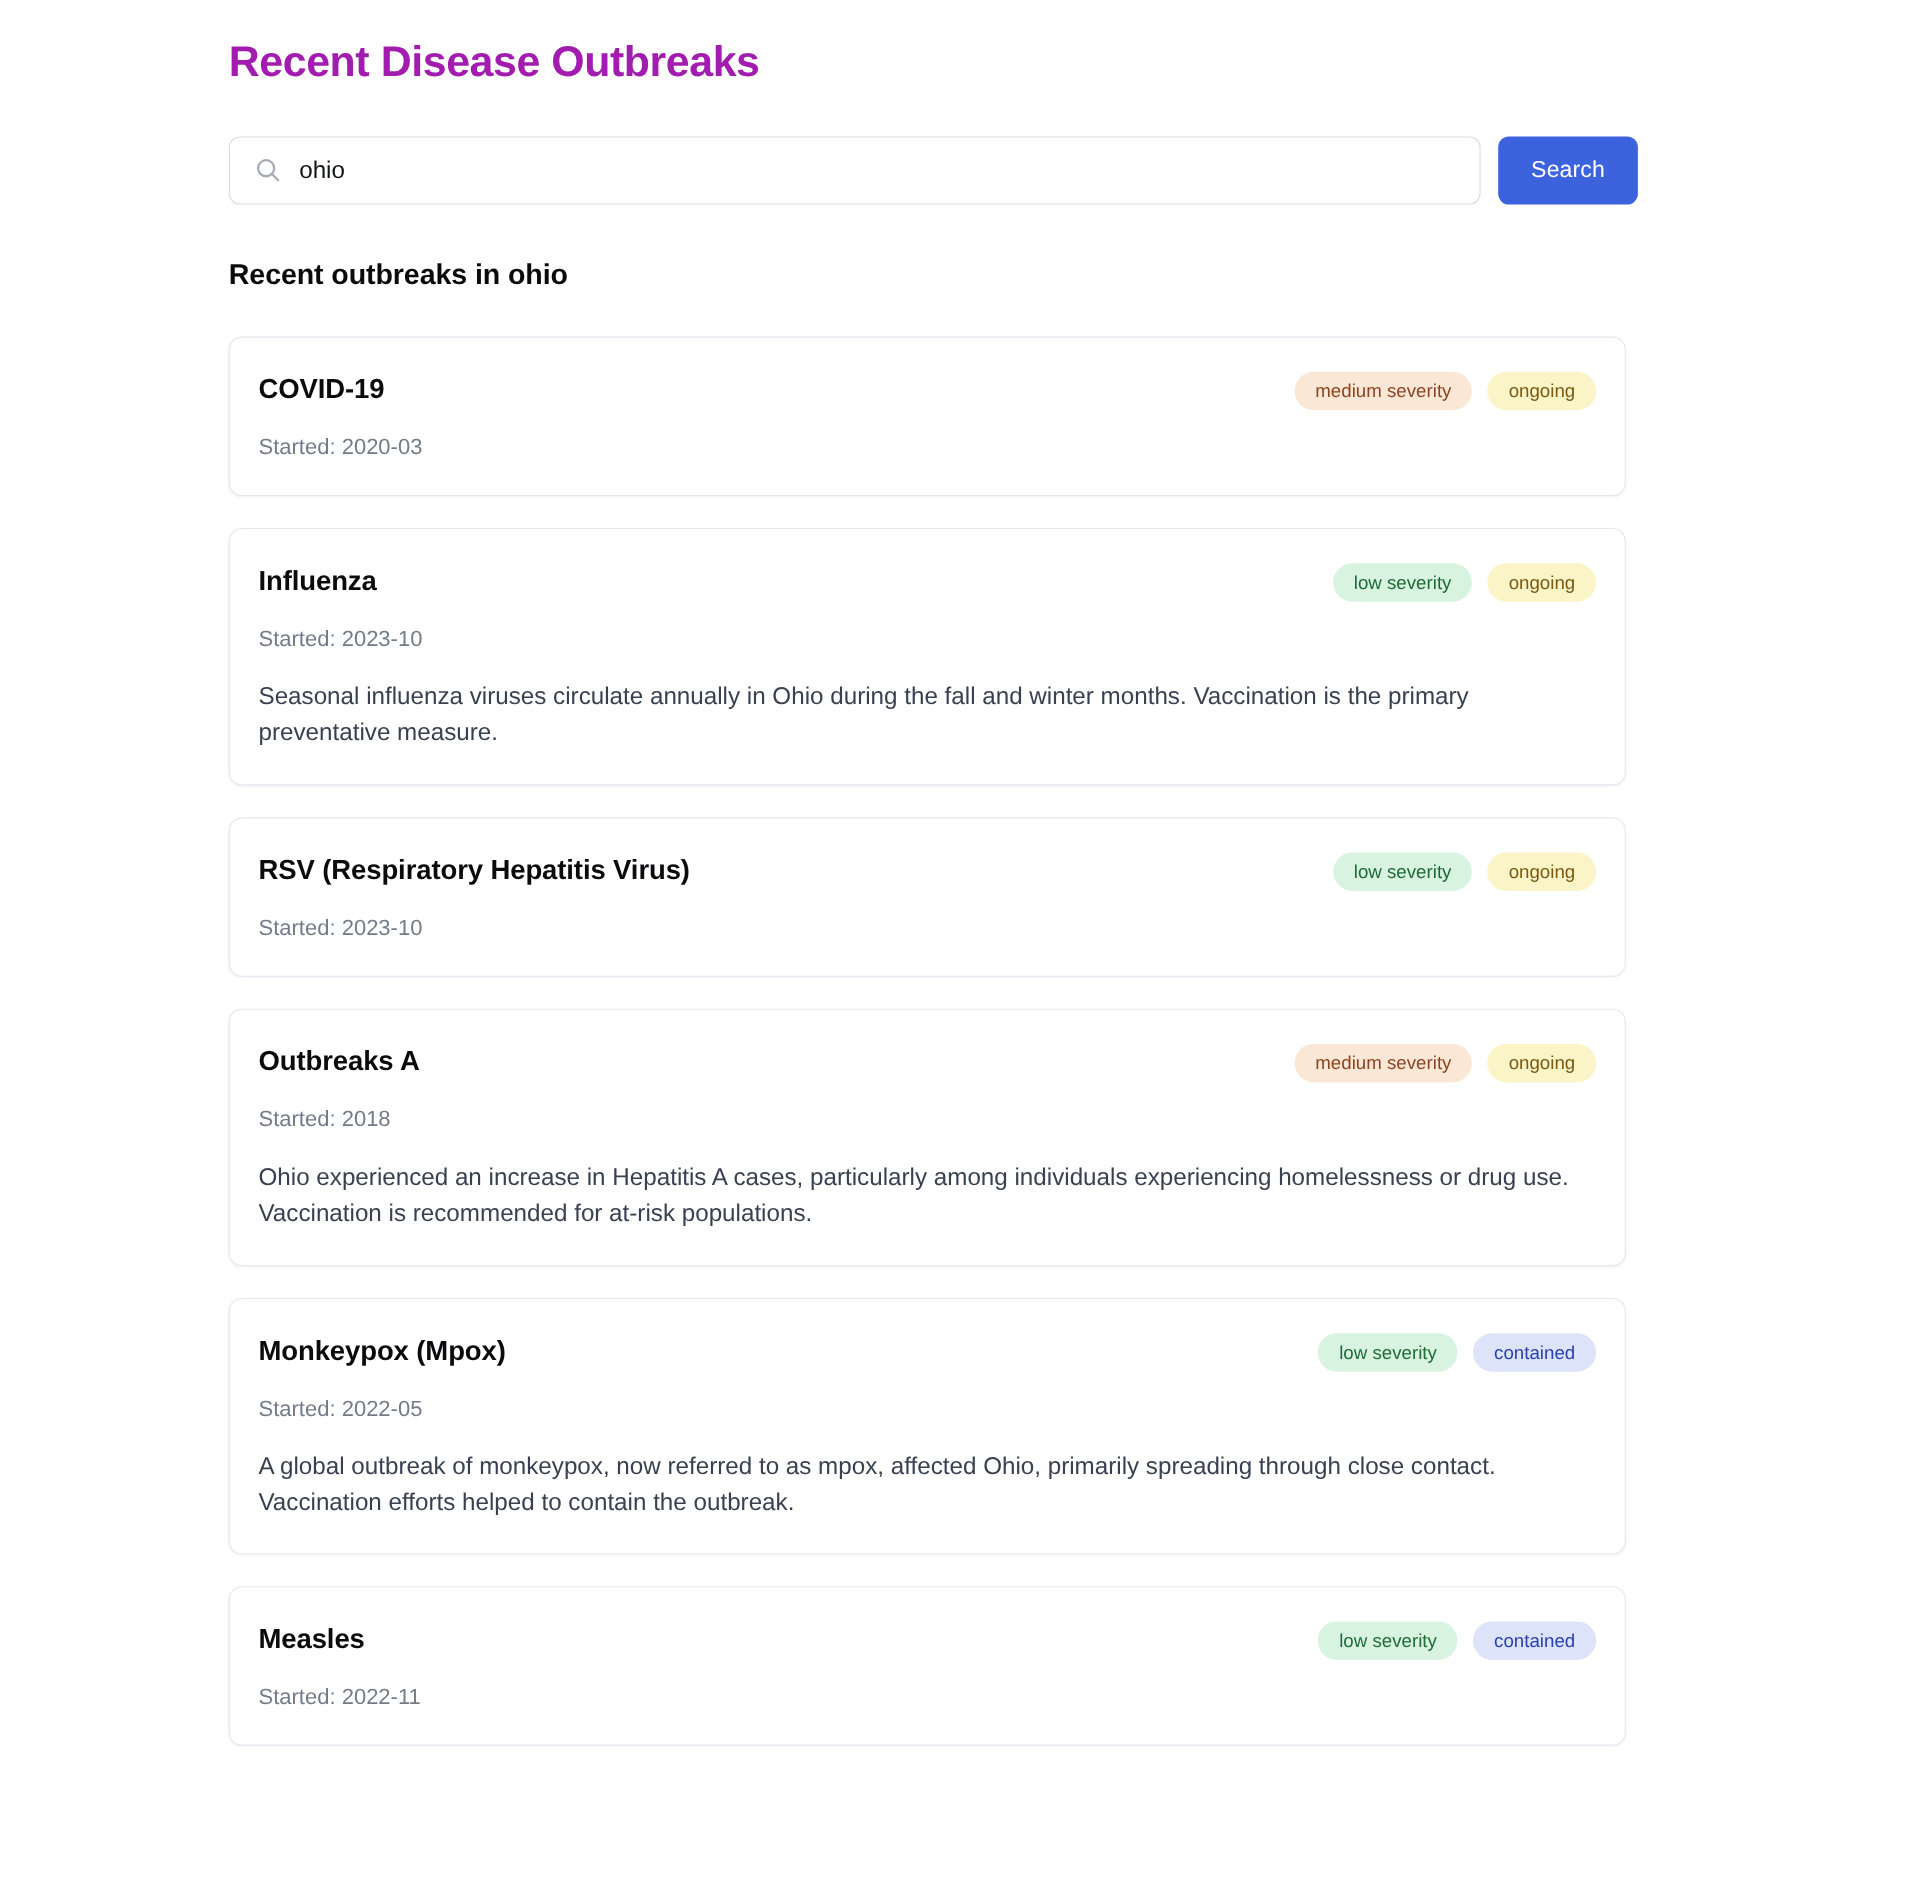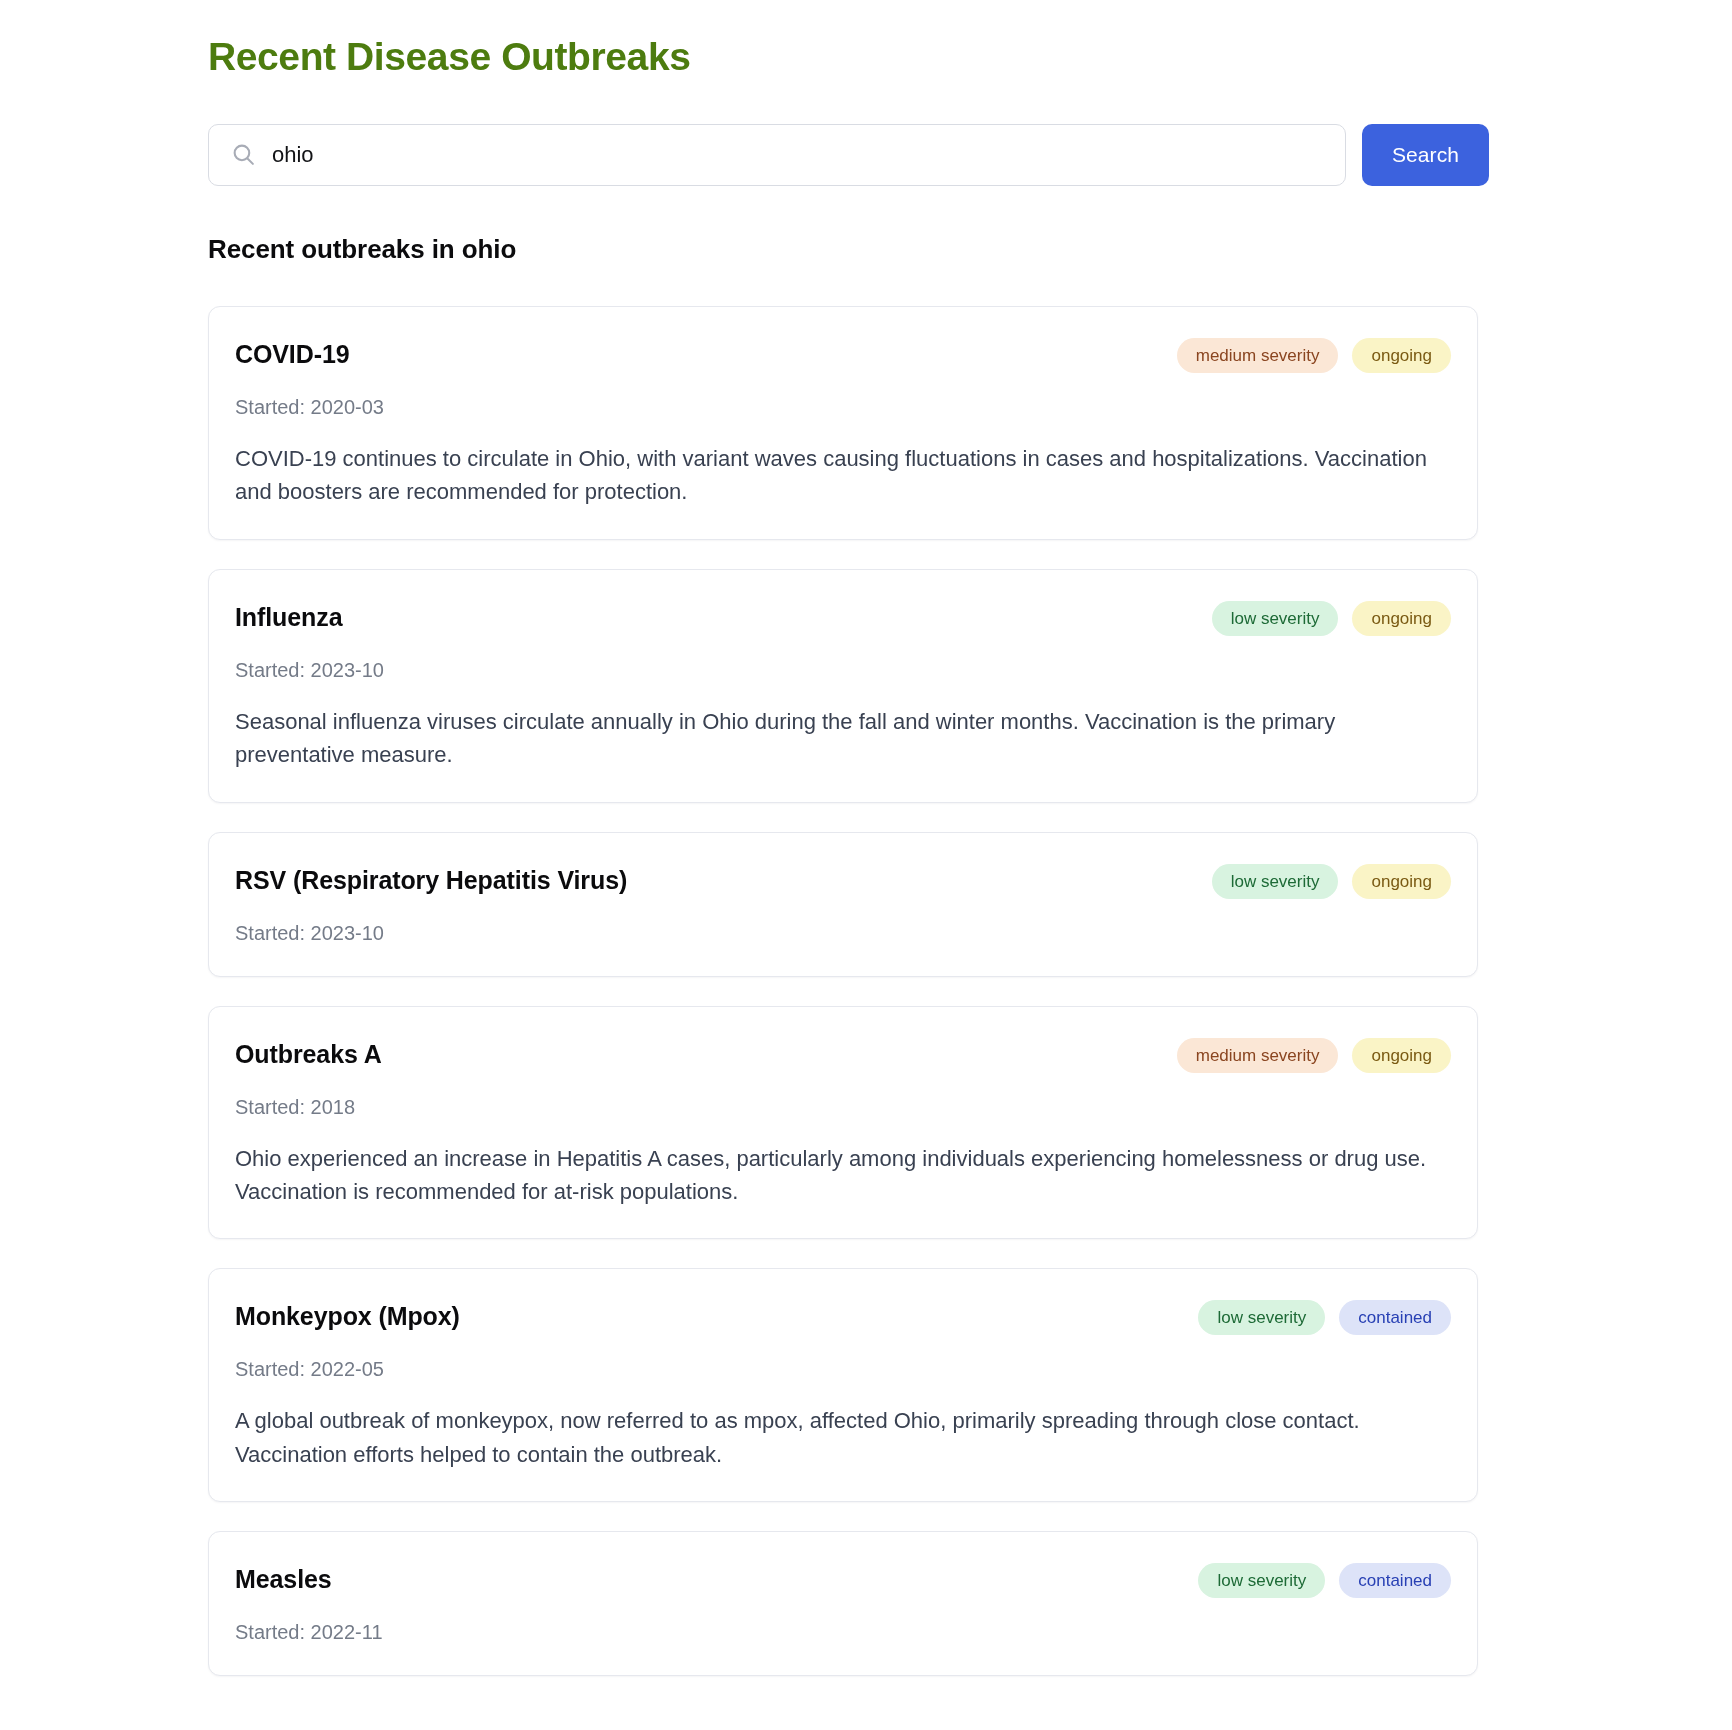--- a/index.html
+++ b/index.html
@@ -19,21 +19,21 @@
 
   .content {
     margin-left: 208px;
     width: 1270px;
   }
 
   
   .page-title {
     font-size: 39px;
     font-weight: bold;
-    color: #4d7c0f;
+    color: #a21caf;
     letter-spacing: -0.4px;
     padding-top: 34px;
     line-height: 1.2;
   }
 
   
   .search-row {
     display: flex;
     align-items: stretch;
     gap: 16px;
@@ -194,21 +194,20 @@
     <div class="card-list">
         <div class="card">
           <div class="card-head">
             <div class="card-title">COVID-19</div>
             <div class="badges">
               <span class="badge badge-sev-medium">medium severity</span>
               <span class="badge badge-status-ongoing">ongoing</span>
             </div>
           </div>
           <div class="card-started">Started: 2020-03</div>
-          <div class="card-desc">COVID-19 continues to circulate in Ohio, with variant waves causing fluctuations in cases and hospitalizations. Vaccination and boosters are recommended for protection.</div>
         </div>
         <div class="card">
           <div class="card-head">
             <div class="card-title">Influenza</div>
             <div class="badges">
               <span class="badge badge-sev-low">low severity</span>
               <span class="badge badge-status-ongoing">ongoing</span>
             </div>
           </div>
           <div class="card-started">Started: 2023-10</div>

